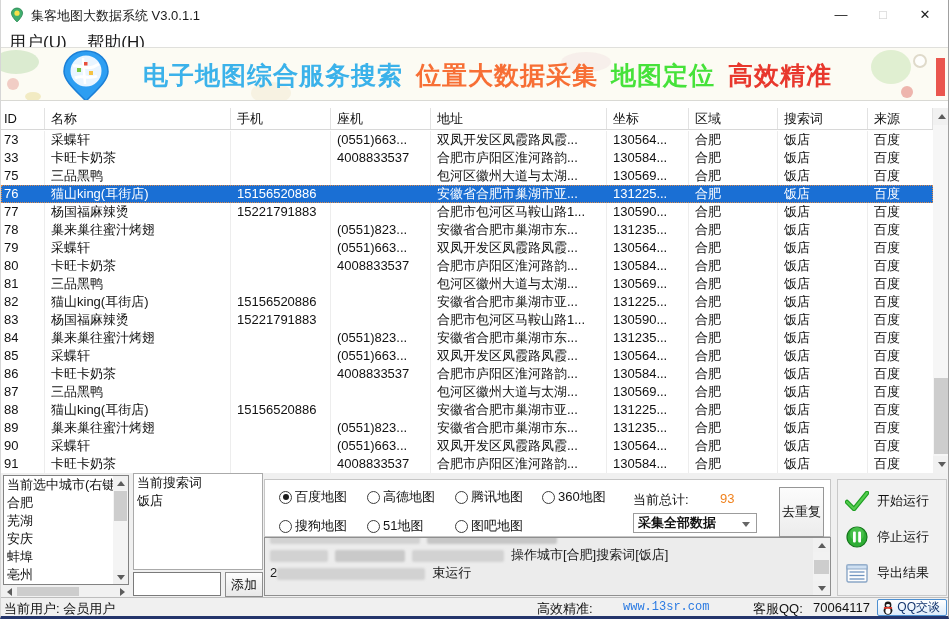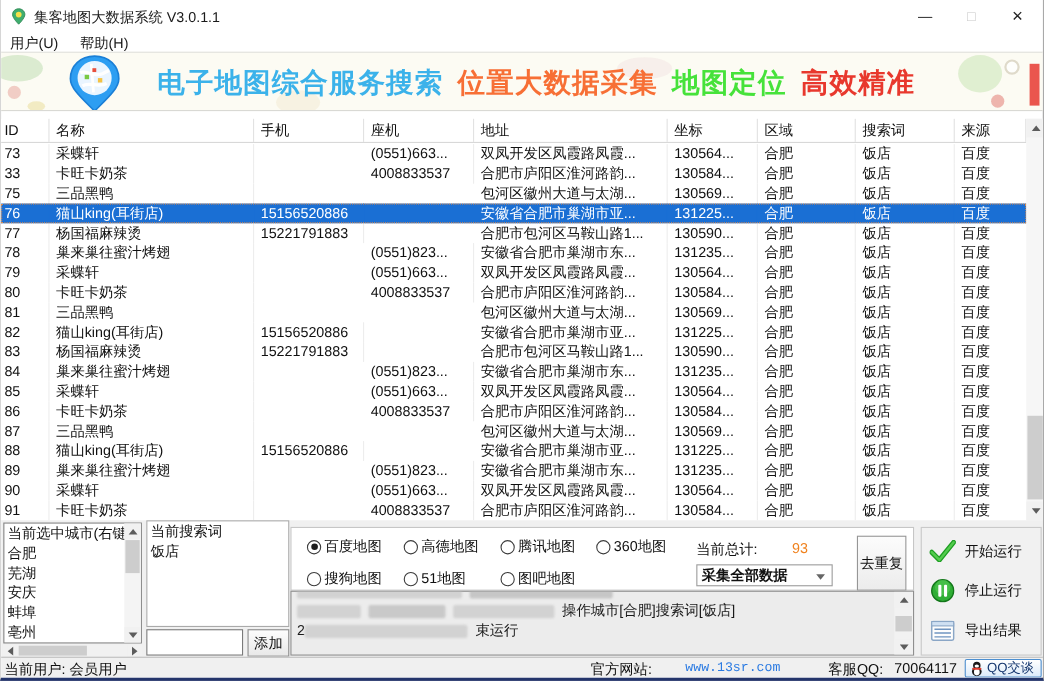--- a/index.html
+++ b/index.html
@@ -12,38 +12,38 @@
   .titlebar { position:absolute; left:0; top:0; width:100%; height:30px; background:#fff; }
   .app-icon { position:absolute; left:8px; top:7px; }
   .title-text { position:absolute; left:30px; top:7px; font-size:13px; color:#1a1a1a; }
   .winbtn { position:absolute; top:0; width:42px; height:29px; display:flex; align-items:center; justify-content:center;
             font-size:13px; color:#222; cursor:default; }
   .btn-min { right:86px; }
   .btn-max { right:44px; color:#c9c9c9; }
   .btn-close { right:2px; }
 
   
-  .menubar { position:absolute; left:0; top:30px; width:100%; height:17px; background:#fff; font-size:13px; color:#1a1a1a; }
+  .menubar { position:absolute; left:0; top:30px; width:100%; height:17px; background:#fff; font-size:17px; color:#1a1a1a; }
   .menu-item { display:inline-block; padding:1px 8px; }
 
   
   .banner { position:absolute; left:0; top:47px; width:100%; height:54px; background:#fcfbf3;
             border-top:1px solid #e0e0dc; border-bottom:1px solid #d9d9d4; overflow:hidden; }
   .blob { position:absolute; border-radius:50%; }
   .redbar { position:absolute; right:3px; top:10px; width:9px; height:38px; background:#e8443c; opacity:.9; }
   .banner-logo { position:absolute; left:58px; top:2px; }
   .slogans { position:absolute; left:142px; top:11px; white-space:nowrap; }
   .slogan { font-size:25px; font-weight:bold; margin-right:13px; letter-spacing:1px; }
 
   
   .table-area { position:absolute; left:0; top:108px; width:949px; height:365px; background:#fff; }
   .thead { position:absolute; left:0; top:0; width:932px; height:22px; display:flex; border-bottom:1px solid #d8d8d8; background:#fff; }
   .thead .cell { font-size:13px; color:#111; line-height:21px; border-right:1px solid #e2e2e2; }
   .tbody { position:absolute; left:0; top:23px; width:932px; }
-  .trow { display:flex; height:18px;align-items:center; }
+  .trow { display:flex; height:18px; }
   .cell { overflow:hidden; white-space:nowrap; padding-left:6px; font-size:13px; line-height:18px; color:#111;
           border-right:1px solid #ededed; }
   .c0 { width:44px; padding-left:3px; }
   .c1 { width:186px; }
   .c2 { width:100px; }
   .c3 { width:100px; }
   .c4 { width:176px; }
   .c5 { width:82px; }
   .c6 { width:89px; }
   .c7 { width:90px; }
@@ -522,21 +522,21 @@
               <line x1="3.5" y1="15" x2="18.5" y2="15" stroke="#6f94c0" stroke-width="1.3"></line>
             </svg>
         </span>
         <span>导出结果</span>
       </div>
     </div>
   </div>
 
   <div class="statusbar">
     <span class="sb-user">当前用户: 会员用户</span>
-    <span class="sb-site-label">官方网站:</span>
+    <span class="sb-site-label">高效精准:</span>
     <span class="sb-url">www.13sr.com</span>
     <span class="sb-qq-label">客服QQ:</span>
     <span class="sb-qq-num">70064117</span>
     <div class="qqbtn">
       <svg width="12" height="14" viewBox="0 0 12 14">
         <ellipse cx="6" cy="4" rx="3.4" ry="3.4" fill="#1a1a1a"></ellipse>
         <ellipse cx="6" cy="9.5" rx="4.4" ry="4.2" fill="#1a1a1a"></ellipse>
         <ellipse cx="6" cy="10" rx="2.6" ry="3" fill="#ffffff"></ellipse>
         <rect x="1.8" y="6" width="8.4" height="1.8" rx="0.9" fill="#e23b2e"></rect>
         <ellipse cx="6" cy="4.4" rx="2" ry="1.4" fill="#ffffff"></ellipse>

